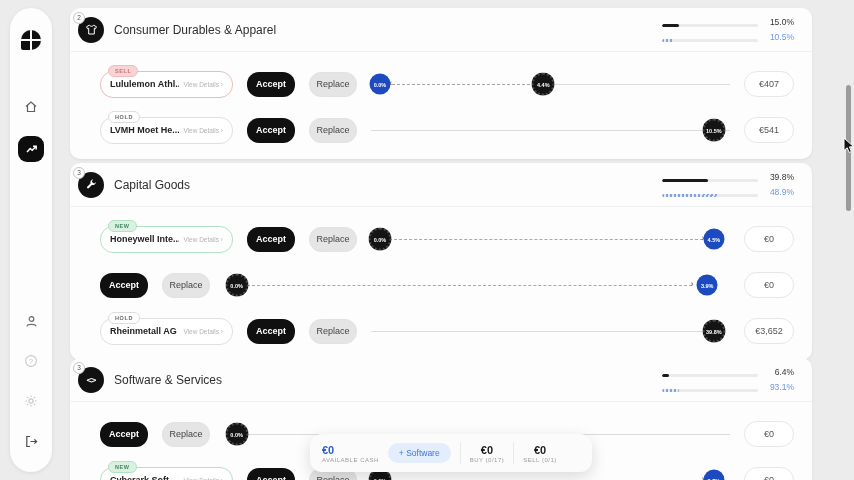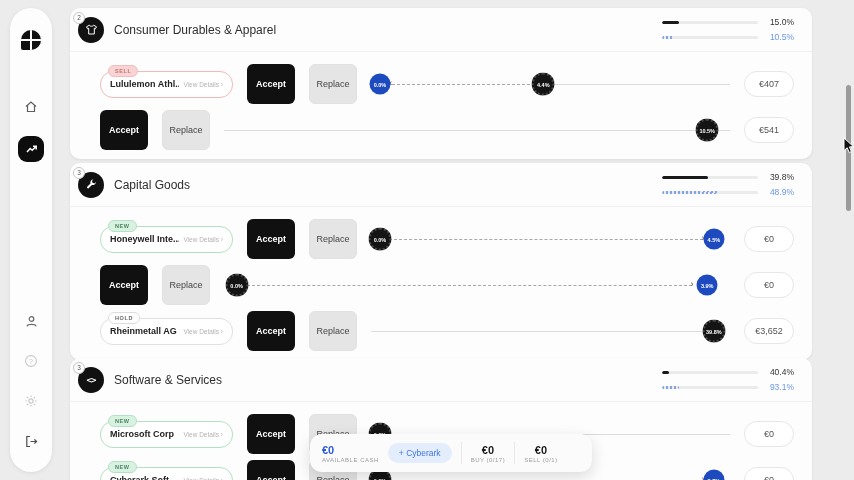--- a/index.html
+++ b/index.html
@@ -38,21 +38,21 @@
   .sec-icon { width:26px; height:26px; border-radius:50%; background:#111;
     display:flex; align-items:center; justify-content:center; color:#fff; }
   .sec-icon .code-txt { font-family:"DejaVu Sans Mono", monospace; font-size:9px; font-weight:bold; letter-spacing:-1px; }
   .sec-badge {
     position:absolute; top:-5px; left:-5px; width:12px; height:12px; border-radius:50%;
     background:#fff; border:1px solid #c6c6c6; color:#555;
     font-size:6.5px; display:flex; align-items:center; justify-content:center;
   }
   .sec-title { font-size:12px; color:#2e2e2e; }
   .hbars { margin-left:auto; display:flex; flex-direction:column; gap:5px; }
-  .hbar-row { display:flex; align-items:center; gap:0; }
+  .hbar-row { display:flex; align-items:flex-end; gap:0; }
   .hbar { width:96px; height:3px; border-radius:2px; background:#ebebeb; overflow:hidden; }
   .hfill { height:100%; border-radius:2px; }
   .hfill.black { background:#1a1a1a; }
   .hfill.bluedash { background:repeating-linear-gradient(100deg,#83a4e6 0 2px,transparent 2px 4px); }
   .hlabel { width:36px; text-align:right; font-size:8.5px; }
   .hlabel.dark { color:#333; }
   .hlabel.blue { color:#6b96e8; }
   .rows { display:flex; flex-direction:column; gap:12px; padding:15px 18px 12px 30px; }
   .row { display:flex; align-items:center; gap:14px; height:34px; }
   
@@ -66,21 +66,21 @@
   .status-badge {
     position:absolute; top:-7px; left:7px; font-size:5.5px; font-weight:bold;
     letter-spacing:.6px; padding:2px 6px; border-radius:6px; background:#fff;
     border:1px solid #ddd; color:#666;
   }
   .sell .status-badge { background:#f8d4d4; border-color:#f3bcbc; color:#ca7070; }
   .new  .status-badge { background:#d9f1e1; border-color:#b2e2c3; color:#46855e; }
   .stock-name { font-size:9px; font-weight:bold; color:#222; white-space:nowrap; overflow:hidden; }
   .details { font-size:6.5px; color:#b3b3b3; white-space:nowrap; margin-left:4px; cursor:pointer; }
   
-  .btn { height:40px; border-radius:6px; font-size:9px; cursor:pointer; flex-shrink:0; }
+  .btn { height:25px; border-radius:12px; font-size:9px; cursor:pointer; flex-shrink:0; }
   .btn.accept { width:48px; background:#101010; color:#fff; border:none; font-weight:bold; }
   .btn.replace { width:48px; background:#e5e5e5; color:#444; border:1px solid #e2e2e2; }
   
   .slider { position:relative; flex:1; height:26px; }
   .seg { position:absolute; top:50%; height:0; }
   .seg.dashed { border-top:1.3px dashed #a8a8a8; }
   .seg.solid  { border-top:1.3px solid #dcdcdc; }
   .arrow { position:absolute; top:50%; transform:translate(-50%,-54%); font-size:9px; color:#777; font-weight:bold; line-height:1; }
   .dot {
     position:absolute; top:50%; transform:translate(-50%,-50%);
@@ -211,20 +211,25 @@
         <div class="seg dashed" style="left:3%;width:44%;"></div>
         <div class="seg solid" style="left:48%;width:52%;"></div>
         <span class="arrow" style="left:5.5%;">‹</span>
         <div class="dot blue" style="left:2.5%;">0.0%</div>
         <div class="dot black" style="left:48%;">4.4%</div>
       </div>
       <div class="amount">€407</div>
     </div>
 
     <div class="row">
+      <div class="stock-pill hold">
+        <span class="status-badge">HOLD</span>
+        <span class="stock-name">LVMH Moet He...</span>
+        <span class="details">View Details ›</span>
+      </div>
       <button class="btn accept">Accept</button>
       <button class="btn replace">Replace</button>
       <div class="slider">
         <div class="seg solid" style="left:0;width:100%;"></div>
         <div class="dot black" style="left:95.5%;">10.5%</div>
       </div>
       <div class="amount">€541</div>
     </div>
   </div>
 </section>
@@ -310,38 +315,33 @@
         <span class="code-txt">&lt;&gt;</span>
       </div>
       <div class="sec-badge">3</div>
     </div>
     <span class="sec-title">Software &amp; Services</span>
     <div class="hbars">
       <div class="hbar-row">
         <div class="hbar">
             <div class="hfill black" style="width: 7.68%;"></div>
           </div>
-        <span class="hlabel dark">40.4%</span>
+        <span class="hlabel dark">6.4%</span>
       </div>
       <div class="hbar-row">
         <div class="hbar">
             <div class="hfill bluedash" style="width: 17.64%;"></div>
           </div>
         <span class="hlabel blue">93.1%</span>
       </div>
     </div>
   </div>
   <div class="rows">
 
     <div class="row">
-      <div class="stock-pill new">
-        <span class="status-badge">NEW</span>
-        <span class="stock-name">Microsoft Corp</span>
-        <span class="details">View Details ›</span>
-      </div>
       <button class="btn accept">Accept</button>
       <button class="btn replace">Replace</button>
       <div class="slider">
         <div class="seg solid" style="left:4%;width:96%;"></div>
         <div class="dot black" style="left:2.5%;">0.0%</div>
       </div>
       <div class="amount">€0</div>
     </div>
 
     <div class="row">
@@ -361,21 +361,21 @@
       <div class="amount">€0</div>
     </div>
   </div>
 </section>
 
 <div class="floatbar">
   <div class="fb-block">
     <span class="fb-val blue">€0</span>
     <span class="fb-label">AVAILABLE CASH</span>
   </div>
-  <button class="allocate-btn">+  Cyberark</button>
+  <button class="allocate-btn">+  Software</button>
   <div class="fb-div"></div>
   <div class="fb-block center">
     <span class="fb-val">€0</span>
     <span class="fb-label">BUY (0/17)</span>
   </div>
   <div class="fb-div"></div>
   <div class="fb-block center">
     <span class="fb-val">€0</span>
     <span class="fb-label">SELL (0/1)</span>
   </div>

